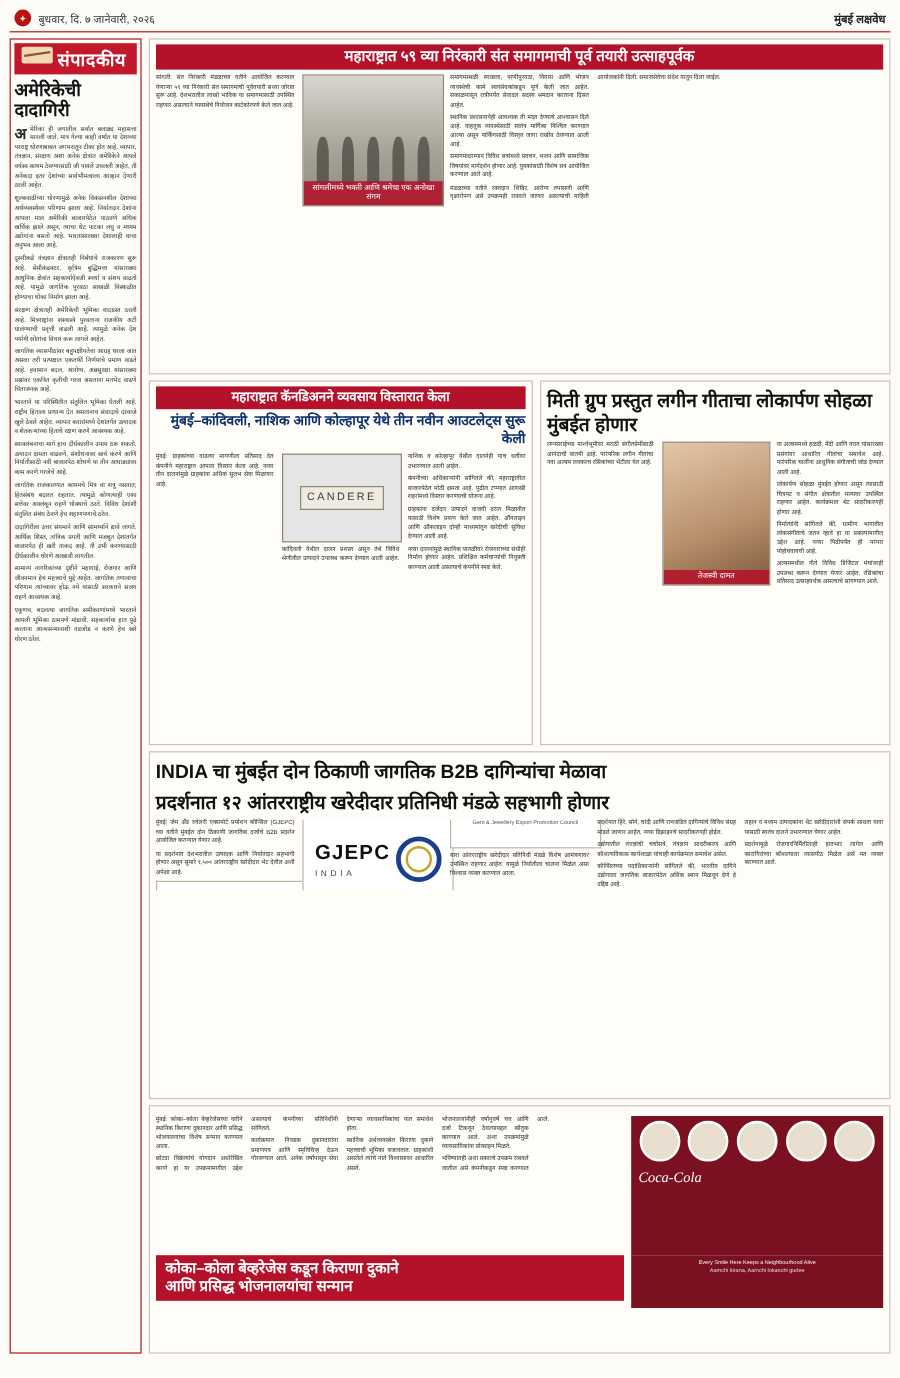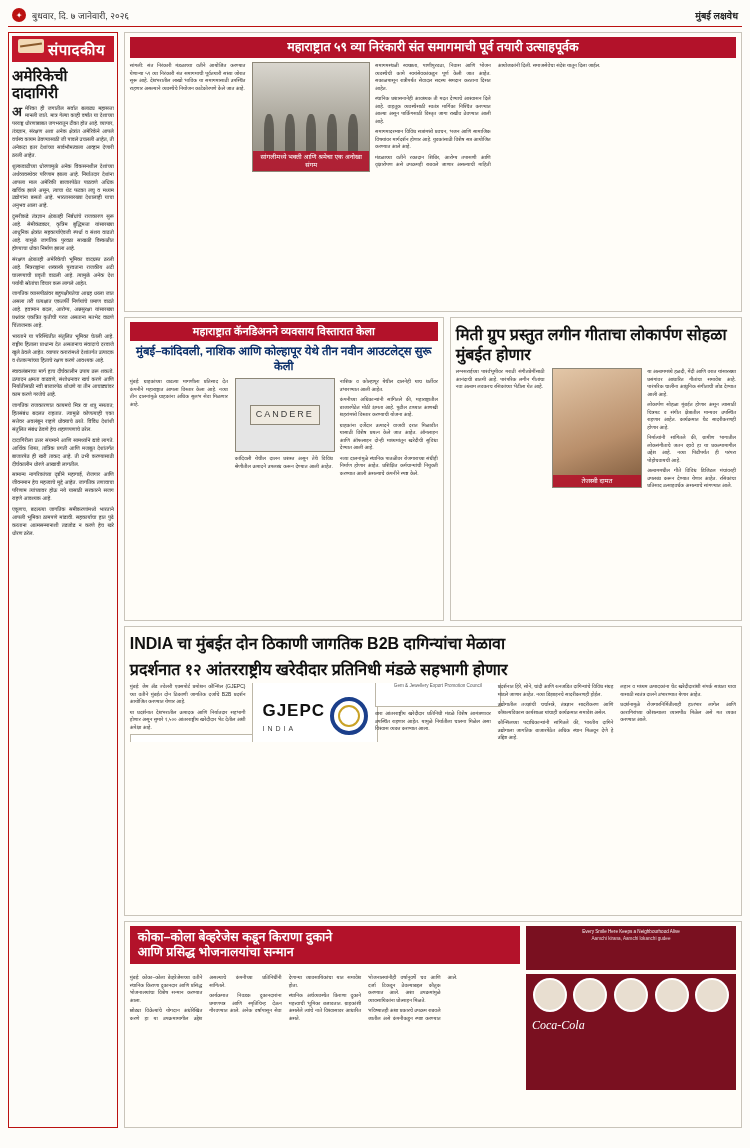--- a/index.html
+++ b/index.html
@@ -23,21 +23,21 @@
   .edit-head .pen:after{content:"";position:absolute;left:2px;top:5px;width:22px;height:2px;background:#8a5a2b;transform:rotate(-8deg);}
   .edit-head-title{font-size:15px;font-weight:bold;letter-spacing:.5px;}
   .edit-title{font-size:15px;font-weight:bold;margin:5px 0 3px 0;color:#111;line-height:1.15;}
   .edit-body{font-size:5.2px;line-height:1.52;text-align:justify;color:#2b2b2b;column-count:1;}
   .edit-body p{margin:0 0 3px 0;}
 
   
   .story{border:1px solid #c9c4ba;background:#fffdf8;padding:4px 5px;box-sizing:border-box;}
   .band{background:#b3122a;color:#fff;font-size:12.5px;font-weight:bold;text-align:center;padding:3px 4px;line-height:1.2;}
   .headline{font-size:16px;font-weight:bold;text-align:left;line-height:1.22;margin:3px 0 4px 0;color:#111;}
-  .subhead{font-size:11.5px;font-weight:bold;color:#0b2f6b;text-align:center;line-height:1.3;margin:3px 0 4px;}
+  .subhead{font-size:11.5px;font-weight:bold;color:#0b2f6b;text-align:right;line-height:1.3;margin:3px 0 4px;}
   .cols{column-gap:7px;font-size:5px;line-height:1.5;text-align:justify;color:#2b2b2b;}
   .cols p{margin:0 0 3px 0;}
   .c5{column-count:5;}
   .c3{column-count:3;}
 
   
   .photo{background:#e5e5e5;border:1px solid #8d8778;position:relative;overflow:hidden;}
   .photo .cap{position:absolute;left:0;right:0;bottom:0;background:rgba(179,18,42,.88);color:#fff;font-size:6.5px;text-align:center;padding:2px 1px;line-height:1.25;}
   .photo.bw{background:linear-gradient(180deg,#d9d6ce 0%,#a9a59a 55%,#8e8a7e 100%);}
   .ph-figs{position:absolute;bottom:16%;left:0;right:0;height:46%;display:flex;justify-content:space-evenly;align-items:flex-end;}
@@ -169,33 +169,20 @@
           <p>बारा आंतरराष्ट्रीय खरेदीदार प्रतिनिधी मंडळे विशेष आमंत्रणावर उपस्थित राहणार आहेत. यामुळे निर्यातीला चालना मिळेल असा विश्वास व्यक्त करण्यात आला.</p>
           <p>प्रदर्शनात हिरे, सोने, चांदी आणि रत्नजडित दागिन्यांचे विविध संग्रह मांडले जाणार आहेत. नव्या डिझाइनचे सादरीकरणही होईल.</p>
           <p>उद्योगातील तज्ज्ञांची चर्चासत्रे, तंत्रज्ञान सादरीकरण आणि कौशल्यविकास कार्यशाळा यांचाही कार्यक्रमात समावेश असेल.</p>
           <p>कौन्सिलच्या पदाधिकाऱ्यांनी सांगितले की, भारतीय दागिने उद्योगाला जागतिक बाजारपेठेत अधिक स्थान मिळवून देणे हे उद्दिष्ट आहे.</p>
           <p>लहान व मध्यम उत्पादकांना थेट खरेदीदारांशी संपर्क साधता यावा यासाठी स्वतंत्र दालने उभारण्यात येणार आहेत.</p>
           <p>प्रदर्शनामुळे रोजगारनिर्मितीलाही हातभार लागेल आणि कारागिरांच्या कौशल्याला व्यासपीठ मिळेल असे मत व्यक्त करण्यात आले.</p>
         </div>
       </div>
 
       <div class="story" style="flex:1;">
-        <div style="display:flex;gap:6px;align-items:flex-start;">
-          <div style="flex:1;">
-            <div class="band" style="text-align:left;padding:4px 8px;">
-              <div>कोका–कोला बेव्हरेजेस कडून किराणा दुकाने</div>
-              <div>आणि प्रसिद्ध भोजनालयांचा सन्मान</div>
-            </div>
-          </div>
-          <div class="coke-panel" style="width:210px;height:44px;">
-            <div class="coke-top">Every Smile Here Keeps a Neighbourhood Alive</div>
-            <div class="coke-top" style="padding-top:0;opacity:.8;">Aamchi kirana, Aamchi lokanchi gudee</div>
-          </div>
-        </div>
-
         <div style="display:flex;gap:6px;margin-top:4px;">
           <div class="cols c5" style="flex:1;">
             <p>मुंबई: कोका–कोला बेव्हरेजेसच्या वतीने स्थानिक किराणा दुकानदार आणि प्रसिद्ध भोजनालयांचा विशेष सन्मान करण्यात आला.</p>
             <p>छोट्या विक्रेत्यांचे योगदान अधोरेखित करणे हा या उपक्रमामागील उद्देश असल्याचे कंपनीच्या प्रतिनिधींनी सांगितले.</p>
             <p>कार्यक्रमात निवडक दुकानदारांना प्रमाणपत्र आणि स्मृतिचिन्ह देऊन गौरवण्यात आले. अनेक वर्षांपासून सेवा देणाऱ्या व्यावसायिकांचा यात समावेश होता.</p>
             <p>स्थानिक अर्थव्यवस्थेत किराणा दुकाने महत्त्वाची भूमिका बजावतात. ग्राहकांशी असलेले त्यांचे नाते विश्वासावर आधारित असते.</p>
             <p>भोजनालयांनीही वर्षानुवर्षे चव आणि दर्जा टिकवून ठेवल्याबद्दल कौतुक करण्यात आले. अशा उपक्रमांमुळे व्यावसायिकांना प्रोत्साहन मिळते.</p>
             <p>भविष्यातही अशा प्रकारचे उपक्रम राबवले जातील असे कंपनीकडून स्पष्ट करण्यात आले.</p>
           </div>
           <div class="coke-panel" style="width:210px;height:116px;">
@@ -204,17 +191,30 @@
                 <i></i>
                 <i></i>
                 <i></i>
                 <i></i>
               </div>
             <div class="coke-bottom">
               <span class="coke-script">Coca-Cola</span>
             </div>
           </div>
         </div>
+
+        <div style="display:flex;gap:6px;align-items:flex-start;">
+          <div style="flex:1;">
+            <div class="band" style="text-align:left;padding:4px 8px;">
+              <div>कोका–कोला बेव्हरेजेस कडून किराणा दुकाने</div>
+              <div>आणि प्रसिद्ध भोजनालयांचा सन्मान</div>
+            </div>
+          </div>
+          <div class="coke-panel" style="width:210px;height:44px;">
+            <div class="coke-top">Every Smile Here Keeps a Neighbourhood Alive</div>
+            <div class="coke-top" style="padding-top:0;opacity:.8;">Aamchi kirana, Aamchi lokanchi gudee</div>
+          </div>
+        </div>
       </div>
 
     </div>
   </div>
 </div>
 
 </body></html>

